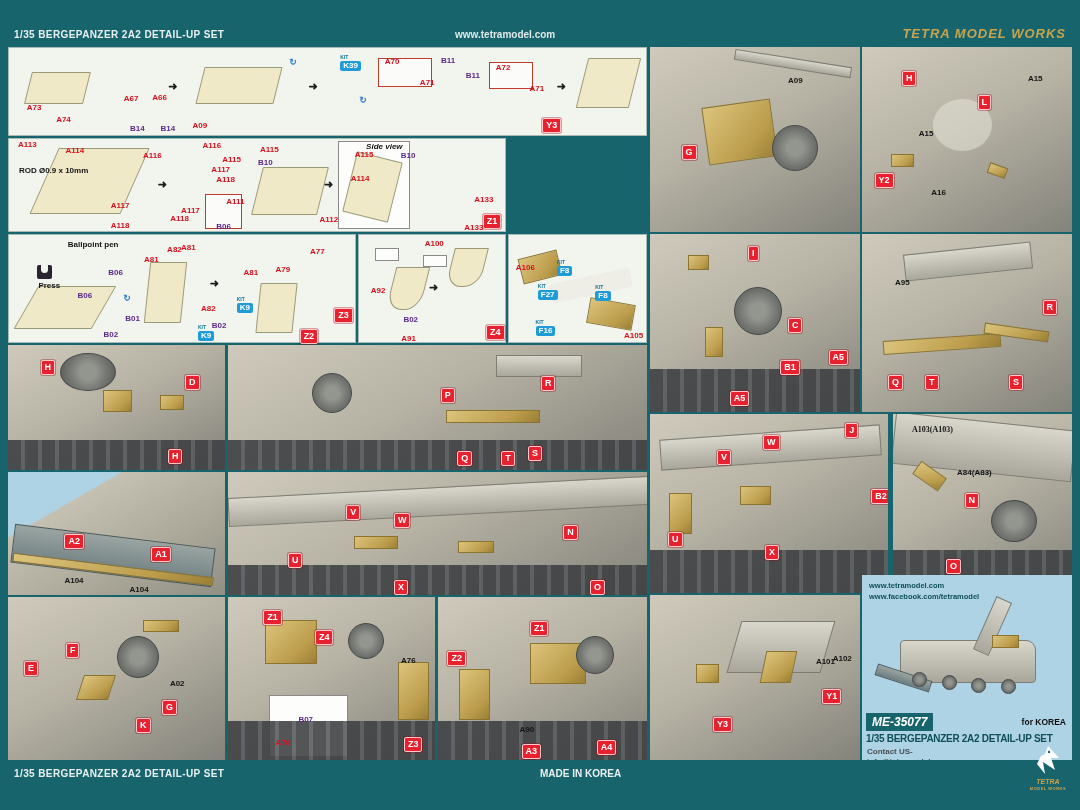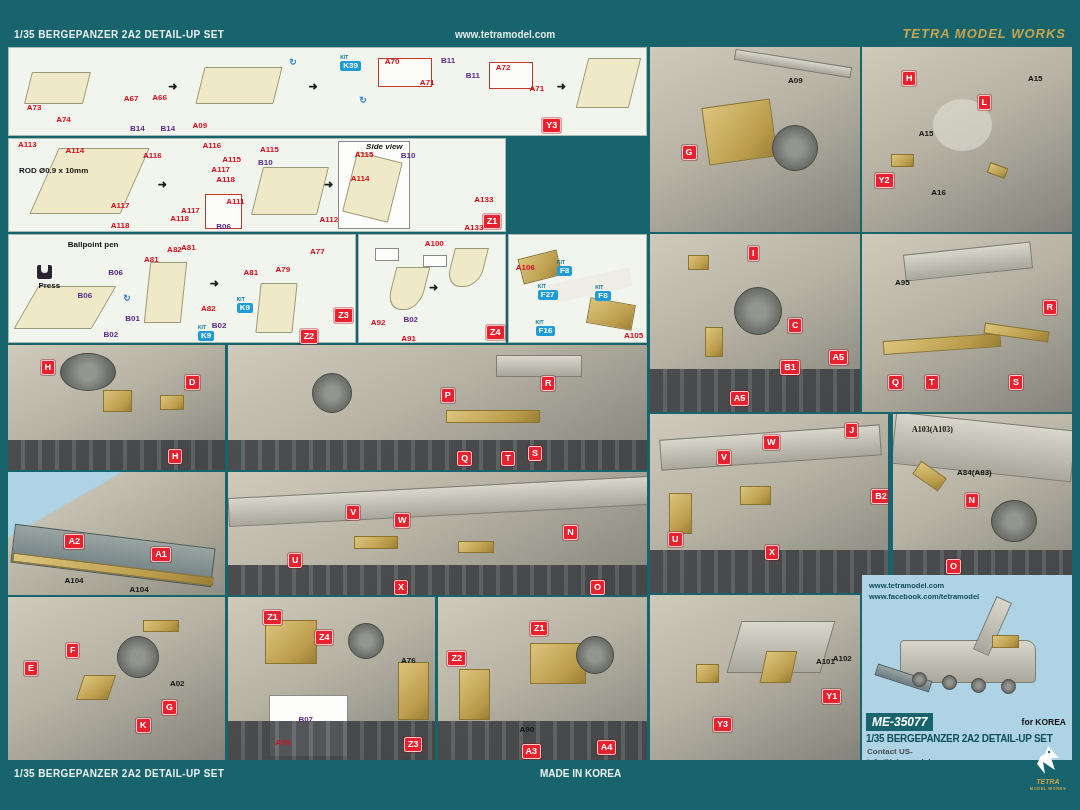--- a/index.html
+++ b/index.html
@@ -176,21 +176,21 @@
       <span class="lbl lbl-box" style="left: 84%; top: 88%;">Z2</span>
       <span class="lbl lbl-box" style="left: 94%; top: 68%;">Z3</span>
     </div>
   <div class="panel diagram" style="left:358px;top:234px;width:148px;height:109px;">
     <i class="inset gray" style="left:11%;top:12%;width:15%;height:10%;"></i>
     <i class="inset gray" style="left:44%;top:19%;width:15%;height:9%;"></i>
     <i class="part" style="left:22%;top:30%;width:22%;height:38%;border-radius:0 0 45% 45%;"></i>
     <i class="part" style="left:62%;top:12%;width:22%;height:35%;border-radius:0 0 45% 45%;"></i>
     <span class="arr" style="left:48%;top:44%;">➜</span>
   <span class="lbl lbl-red" style="left: 45%; top: 5%;">A100</span>
-      <span class="lbl lbl-red" style="left: 8%; top: 49%; margin-top: 32px;">A92</span>
+      <span class="lbl lbl-red" style="left: 8%; top: 49%;">A92</span>
       <span class="lbl lbl-purple" style="left: 30.4%; top: 76%;">B02</span>
       <span class="lbl lbl-red" style="left: 29%; top: 93%;">A91</span>
       <span class="lbl lbl-box" style="left: 87%; top: 84%;">Z4</span>
     </div>
   <div class="panel diagram" style="left:508px;top:234px;width:139px;height:109px;">
     <i class="art gold" style="left:8%;top:18%;width:28%;height:22%;transform:rotate(-14deg);"></i>
     <i class="art gold" style="left:58%;top:62%;width:32%;height:22%;transform:rotate(10deg);"></i>
     <i class="art hull" style="left:30%;top:38%;width:60%;height:18%;transform:rotate(-12deg);"></i>
   <span class="lbl lbl-red" style="left: 5%; top: 27%;">A106</span>
       <span class="lbl lbl-blue" style="left: 35%; top: 29%;">F8<i class="kit-tag">KIT</i></span>

